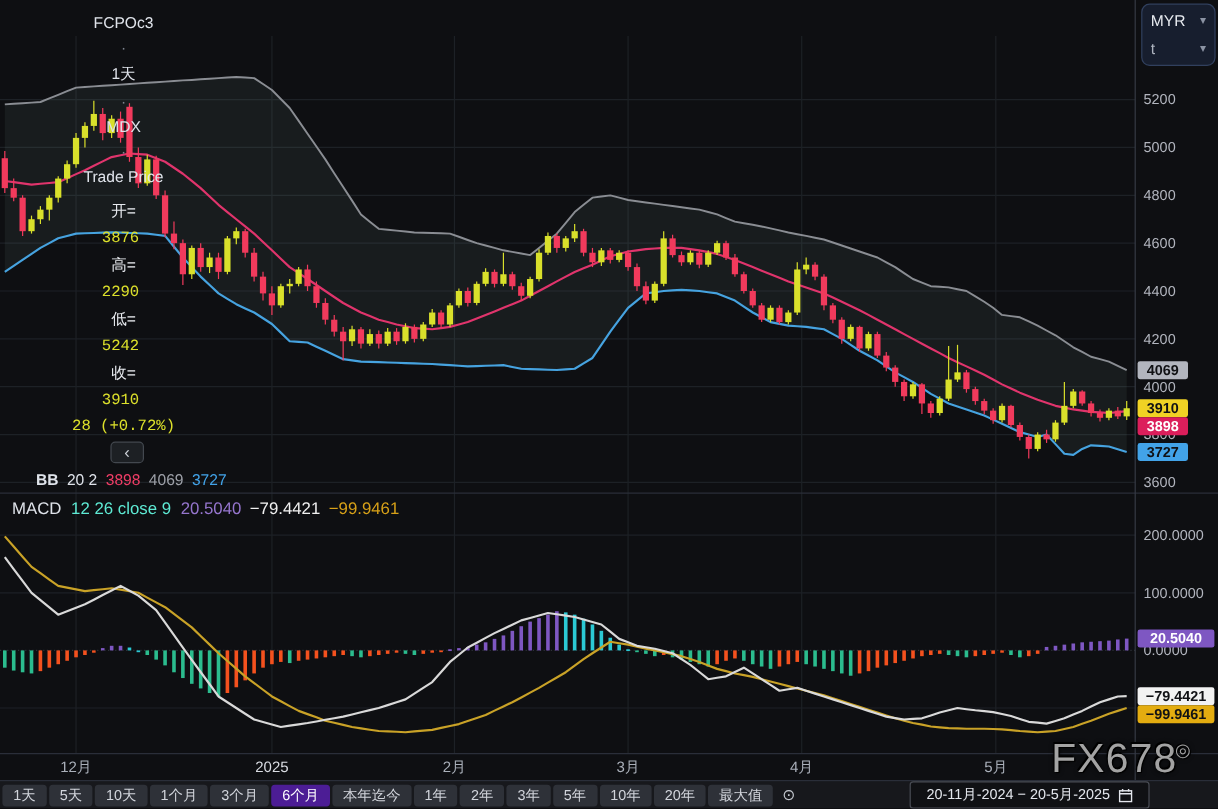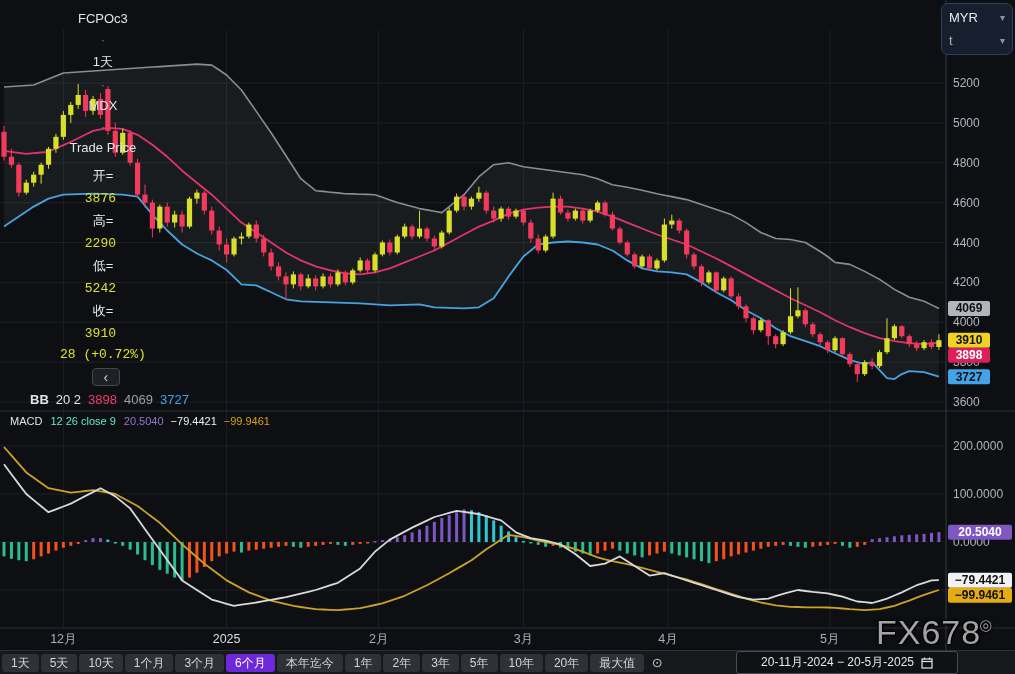--- a/index.html
+++ b/index.html
@@ -10,45 +10,45 @@
   .hdr{position:absolute;left:10px;top:11px;height:22px;display:flex;align-items:center;gap:6px;
        font-size:13px;color:#dfe3ea;white-space:nowrap;z-index:5;flex-direction:column;}
   .hdr .sep{color:#7d838e;}
   .hdr .yv{color:#dce02b;font-family:Liberation Mono, monospace;}
   .hdr .lbl{color:#e7eaef;}
   .collapse-btn{display:inline-flex;align-items:center;justify-content:center;width:26px;height:22px;
        margin-left:6px;background:#1d2024;border:1px solid #43484f;border-radius:4px;color:#cfd3da;
        font-size:14px;cursor:pointer;}
   .bb-legend{display:flex;gap:7px;margin-left:20px;font-size:13px;}
   
-  .macd-legend{position:absolute;left:10px;top:415px;display:flex;gap:8px;font-size:11px;color:#dfe3ea;
+  .macd-legend{position:absolute;left:10px;top:415px;display:flex;gap:8px;font-size:14px;color:#dfe3ea;
        align-items:center;z-index:5;white-space:nowrap;}
   
-  .cur-widget{position:absolute;right:2px;top:3px;width:72px;height:52px;background:#171e2e;
+  .cur-widget{position:absolute;right:2px;top:3px;width:62px;height:52px;background:#171e2e;
        border:1px solid #31405e;border-radius:7px;z-index:6;display:flex;flex-direction:column;
        justify-content:space-around;padding:2px 7px;box-sizing:border-box;cursor:pointer;}
   .cur-row{display:flex;justify-content:space-between;align-items:center;color:#e8ebf0;font-size:13px;}
   .cur-row .chev{color:#8b93a3;font-size:10px;}
   .cur-row.dim{color:#aeb4bf;}
   
   .watermark{position:absolute;left:876px;top:613px;z-index:7;color:#a3a3a3;font-size:34px;font-weight:500;
        letter-spacing:1px;text-shadow:0 0 4px #000,1px 1px 0 #000,-1px -1px 0 #000;pointer-events:none;
        display:flex;align-items:flex-start;}
   .watermark .tag{font-size:15px;margin-top:3px;margin-left:-2px;}
   
   .toolbar{position:absolute;left:0;top:650px;width:1015px;height:24px;background:#17181c;
        border-top:1px solid #2a2e39;display:flex;align-items:center;gap:2px;padding:0 2px;
        box-sizing:border-box;z-index:5;}
   .tb-btn{flex:0 0 auto;padding:2px 9px;font-size:12px;color:#d2d5dc;background:#2e3138;
        border-radius:3px;cursor:pointer;line-height:14px;}
-  .tb-btn.selected{background:#6d28d9;color:#fff;}
+  .tb-btn.selected{background:#4c1d95;color:#fff;}
   .tb-gear{flex:0 0 auto;width:22px;text-align:center;color:#c4c8cf;font-size:13px;cursor:pointer;}
   .date-box{margin-left:auto;margin-right:55px;display:flex;align-items:center;gap:7px;
        border:1px solid #4a4d55;background:#101114;color:#e3e6ec;font-size:12px;
-       padding:2px 24px;border-radius:3px;cursor:pointer;white-space:nowrap;}
+       padding:2px 13px;border-radius:3px;cursor:pointer;white-space:nowrap;}
   .cal-icon svg{display:block;}
 </style>
 </head>
 <body>
 
 <div class="app">
 
   <svg id="chart-svg" width="1015" height="650">
       <rect x="0" y="0" width="1015" height="650" fill="#0e0f12"></rect>
       <g>

